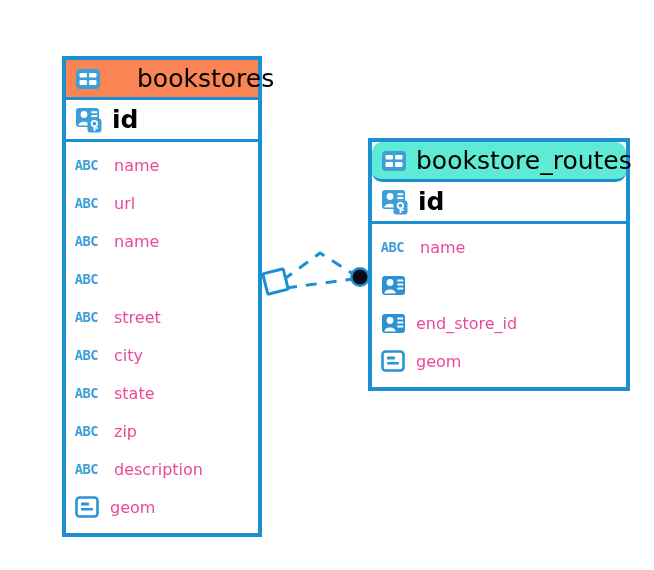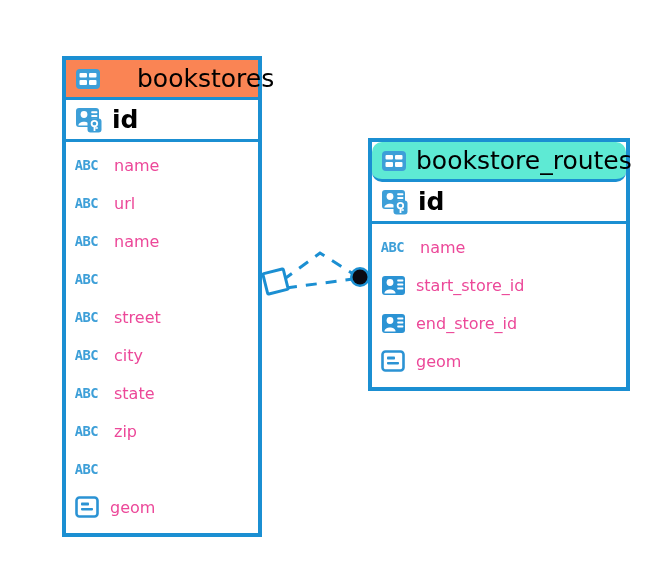--- a/index.html
+++ b/index.html
@@ -201,20 +201,21 @@
         <span class="field-label">state</span>
       </div>
 
       <div class="field-row">
         <span class="icon-abc">ABC</span>
         <span class="field-label">zip</span>
       </div>
 
       <div class="field-row">
         <span class="icon-abc">ABC</span>
+        <span class="field-label">description</span>
       </div>
 
       <div class="field-row">
         <span class="icon">
           <svg width="26" height="24" viewBox="0 0 26 24">
             <rect x="1.5" y="1.5" width="21" height="19" rx="3" fill="#ffffff" stroke="#2b93d4" stroke-width="2.6"></rect>
             <rect x="6" y="6.5" width="8" height="3" rx="0.8" fill="#2b93d4"></rect>
             <rect x="6" y="12" width="12" height="2.4" rx="0.8" fill="#2b93d4"></rect>
           </svg>
         </span>
@@ -268,21 +269,20 @@
         <span class="icon">
           <svg width="26" height="22" viewBox="0 0 26 22">
             <rect x="1" y="1" width="23" height="19" rx="3" fill="#2b93d4"></rect>
             <circle cx="9" cy="7.5" r="3.4" fill="#ffffff"></circle>
             <path d="M3.4 18.5 C3.8 13.3 14.2 13.3 14.6 18.5 Z" fill="#ffffff"></path>
             <rect x="16.2" y="4.6" width="6.2" height="2" rx="0.8" fill="#ffffff"></rect>
             <rect x="16.2" y="8.6" width="6.2" height="2" rx="0.8" fill="#ffffff"></rect>
             <rect x="16.2" y="12.6" width="6.2" height="2" rx="0.8" fill="#ffffff"></rect>
           </svg>
         </span>
-        <span class="field-label">start_store_id</span>
       </div>
 
       <div class="field-row">
         <span class="icon">
           <svg width="26" height="22" viewBox="0 0 26 22">
             <rect x="1" y="1" width="23" height="19" rx="3" fill="#2b93d4"></rect>
             <circle cx="9" cy="7.5" r="3.4" fill="#ffffff"></circle>
             <path d="M3.4 18.5 C3.8 13.3 14.2 13.3 14.6 18.5 Z" fill="#ffffff"></path>
             <rect x="16.2" y="4.6" width="6.2" height="2" rx="0.8" fill="#ffffff"></rect>
             <rect x="16.2" y="8.6" width="6.2" height="2" rx="0.8" fill="#ffffff"></rect>

